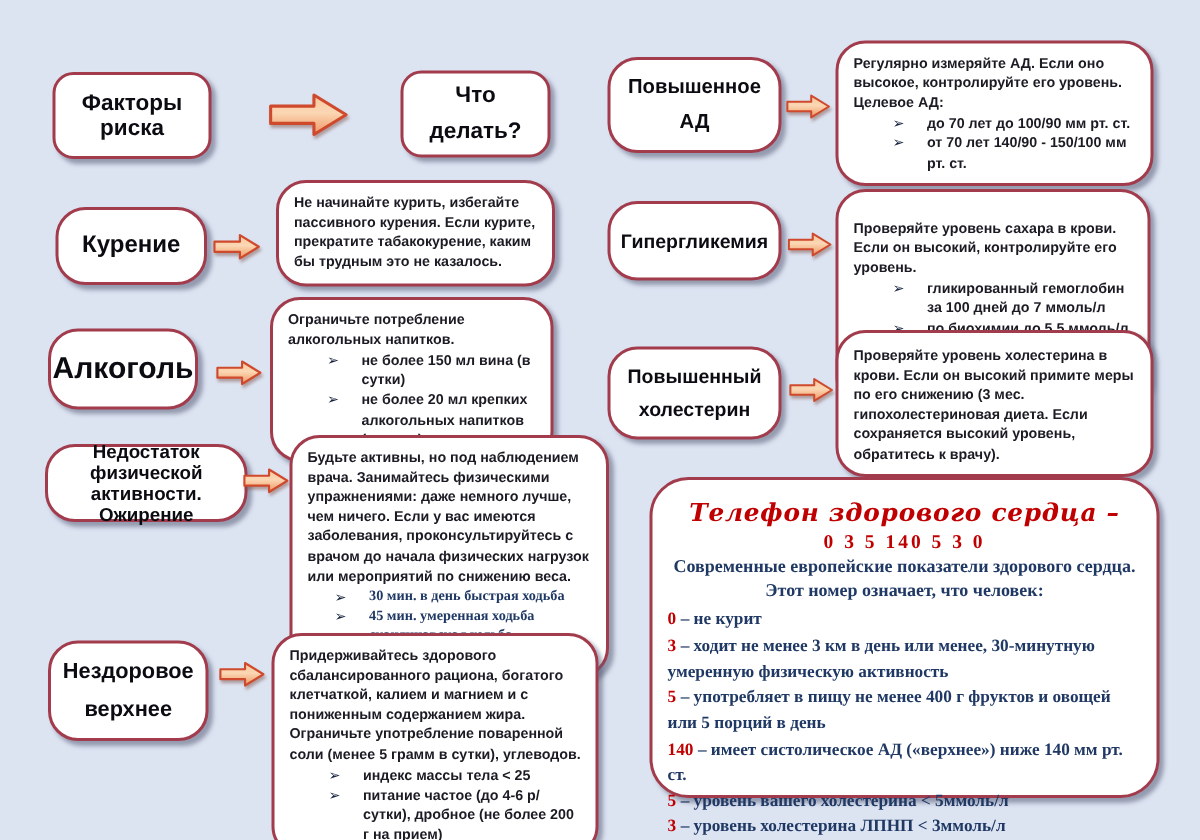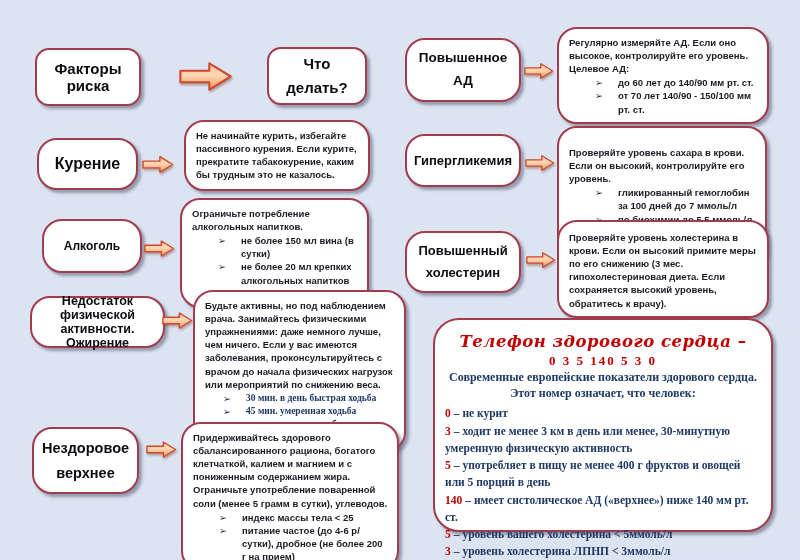--- a/index.html
+++ b/index.html
@@ -31,21 +31,21 @@
   .bullet-glyph{flex:0 0 14px;margin-right:9px;color:#17233f;font-weight:normal;}
   .serif-bullets .bullet-row{padding-left:18px;}
   .serif-bullets .bullet-text, .serif-footer{
     font-family:"Liberation Serif",serif;color:#1f3864;
   }
   .serif-footer{margin-top:1px;line-height:1.3;}
   
   #box-factors  {left:35px; top:48px; width:106px;height:58px;font-size:15px;border-radius:14px;}
   #box-whattodo {left:267px;top:47px; width:100px;height:58px;font-size:15px;border-radius:14px;line-height:1.6;}
   #box-smoking  {left:37px; top:138px;width:101px;height:52px;font-size:16px;}
-  #box-alcohol  {left:42px; top:219px;width:100px;height:54px;font-size:12px;}
+  #box-alcohol  {left:32px; top:219px;width:100px;height:54px;font-size:20px;}
   #box-activity {left:30px; top:296px;width:135px;height:52px;font-size:12.5px;}
   #box-food     {left:32px; top:427px;width:107px;height:67px;font-size:14.5px;line-height:1.7;}
   
   #adv-smoking  {left:184px;top:120px;width:186px;min-height:71px;}
   #adv-alcohol  {left:180px;top:198px;width:189px;min-height:77px;}
   #adv-activity {left:193px;top:290px;width:213px;min-height:130px;}
   #adv-food     {left:181px;top:422px;width:218px;min-height:99px;}
   
   #box-bp   {left:405px;top:38px; width:116px;height:64px;font-size:13.5px;line-height:1.7;text-align:center;}
   #box-glyc {left:405px;top:134px;width:116px;height:53px;font-size:13px;}
@@ -213,21 +213,21 @@
     <svg viewBox="0 0 66 40">
         <polygon points="2,13 37,13 37,4 63,20 37,36 37,27 2,27" fill="url(#arrowGrad)" stroke="#cf4a2d" stroke-width="3" stroke-linejoin="round"></polygon>
       </svg>
   </div>
   <div class="rbox advice-box" id="adv-bp">
     <div class="intro">Регулярно измеряйте АД. Если оно высокое, контролируйте его уровень.
 Целевое АД:</div>
     <div class="bullets">
       <div class="bullet-row">
           <span class="bullet-glyph">➢</span>
-          <span class="bullet-text">до 60 лет до 140/90 мм рт. ст.</span>
+          <span class="bullet-text">до 70 лет до 100/90 мм рт. ст.</span>
         </div>
       <div class="bullet-row">
           <span class="bullet-glyph">➢</span>
           <span class="bullet-text">от 70 лет 140/90 - 150/100 мм рт. ст.</span>
         </div>
     </div>
   </div>
 
   <div class="rbox label-box" id="box-glyc">
     <span>Гипергликемия</span>

